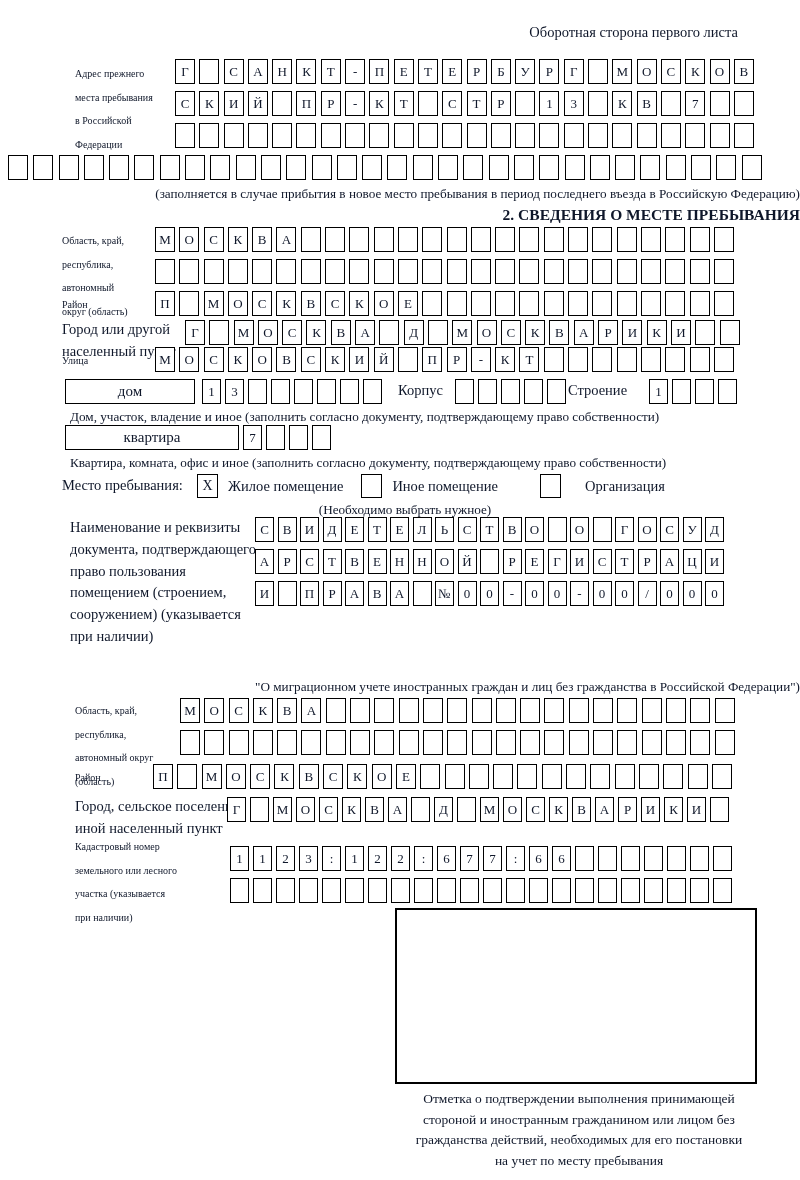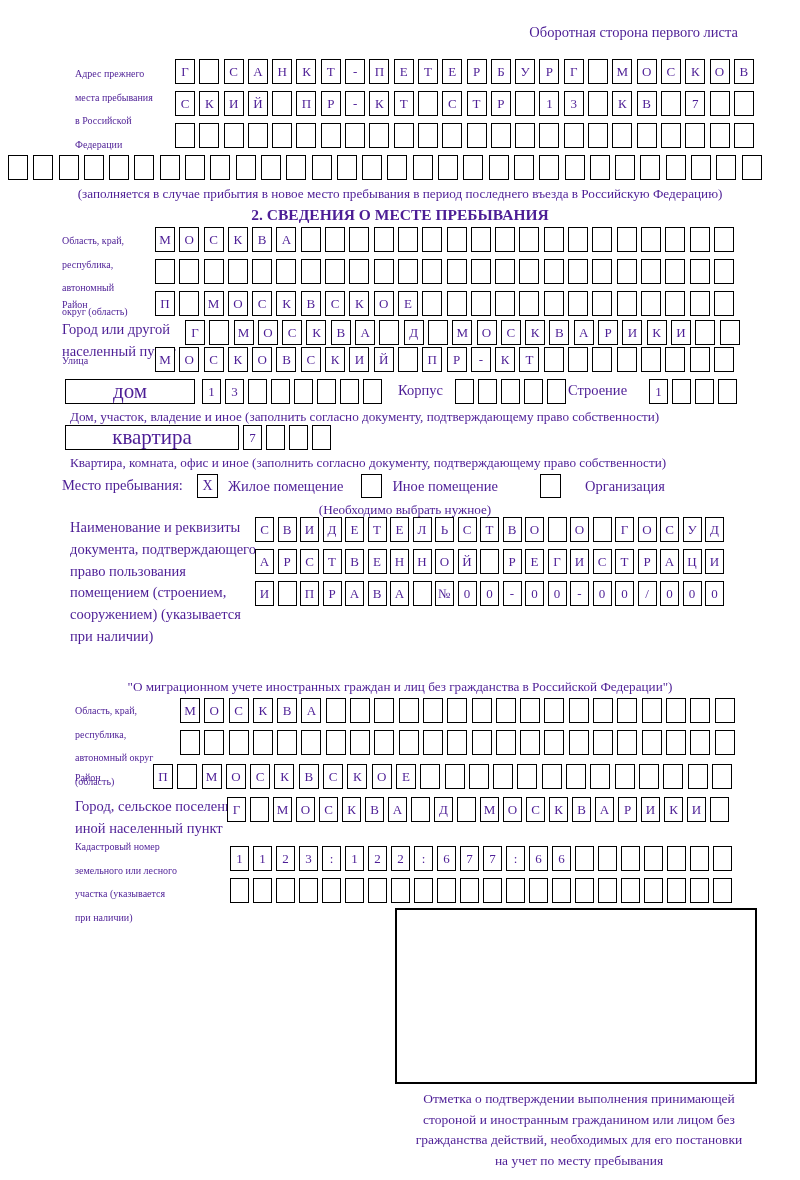--- a/index.html
+++ b/index.html
@@ -1,32 +1,32 @@
 <!DOCTYPE html>
 <html><head>
 <meta charset="utf-8">
 <style>
   html,body{margin:0;padding:0;background:#fff;}
-  .page{position:relative;width:800px;height:1180px;background:#fff;color:#4c1d95;
+  .page{position:relative;width:800px;height:1180px;background:#fff;color:#0f172a;
         font-family:"Liberation Serif",serif;overflow:hidden;}
   .abs{position:absolute;}
   .lbl{font-size:10px;line-height:23.5px;white-space:pre-line;}
   .lbl2{font-size:14.5px;line-height:22px;white-space:pre-line;}
   .cap{font-size:13.2px;white-space:pre-line;}
-  .ctr{left:0;width:800px;text-align:center;}
+  .ctr{left:0;width:800px;text-align:right;}
   .title{font-weight:bold;font-size:15.5px;}
   .cells{display:flex;gap:4.3px;}
   .g53{gap:5.3px;}
   .tight{gap:3.5px;}
   .t2{gap:4px;}
   .cell{flex:0 0 auto;width:18px;height:23px;border:1.7px solid #000;background:#fff;
         display:flex;align-items:center;justify-content:center;font-size:13px;}
   .tight .cell,.t2 .cell{width:17px;}
   .widebox{border:1.7px solid #000;height:23px;display:flex;align-items:center;
-           justify-content:center;font-size:21px;background:#fff;}
+           justify-content:center;font-size:15px;background:#fff;}
   .inline-lbl{font-size:14.5px;}
   .stay-row{display:flex;align-items:center;font-size:14.5px;}
   .chk{flex:0 0 auto;width:19px;height:22px;border:1.7px solid #000;display:flex;
        align-items:center;justify-content:center;font-size:14px;background:#fff;}
   .optlbl{margin-left:10px;}
   .stamp{border:2px solid #000;background:#fff;}
 </style>
 </head>
 <body>
 

